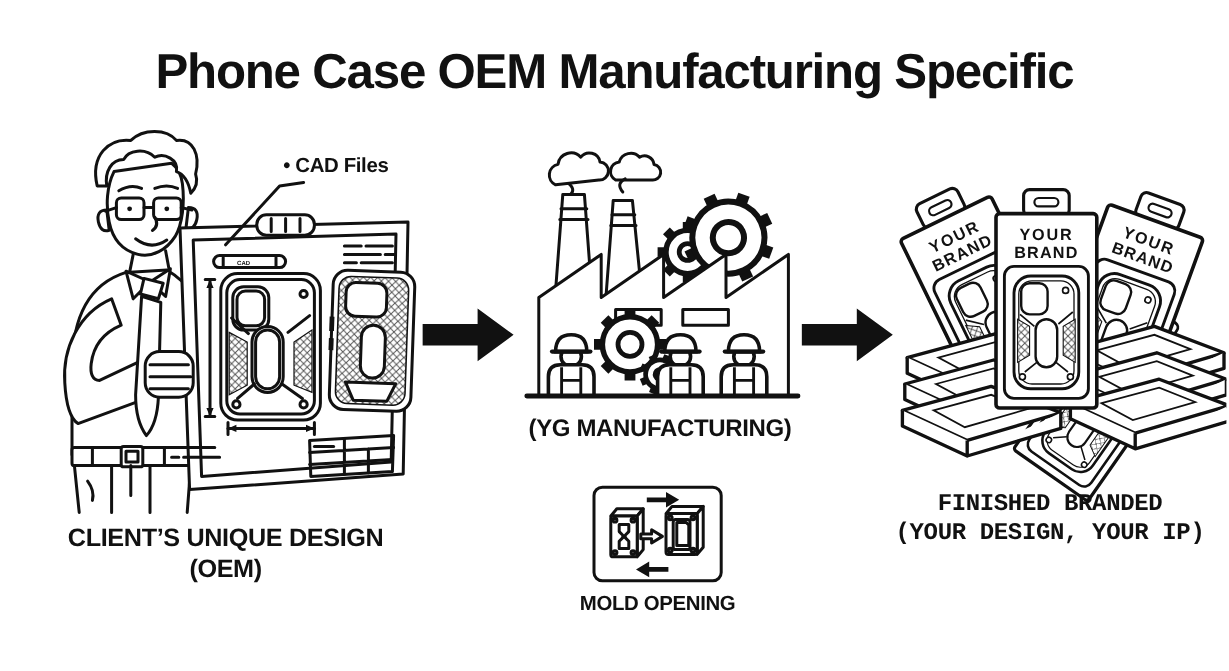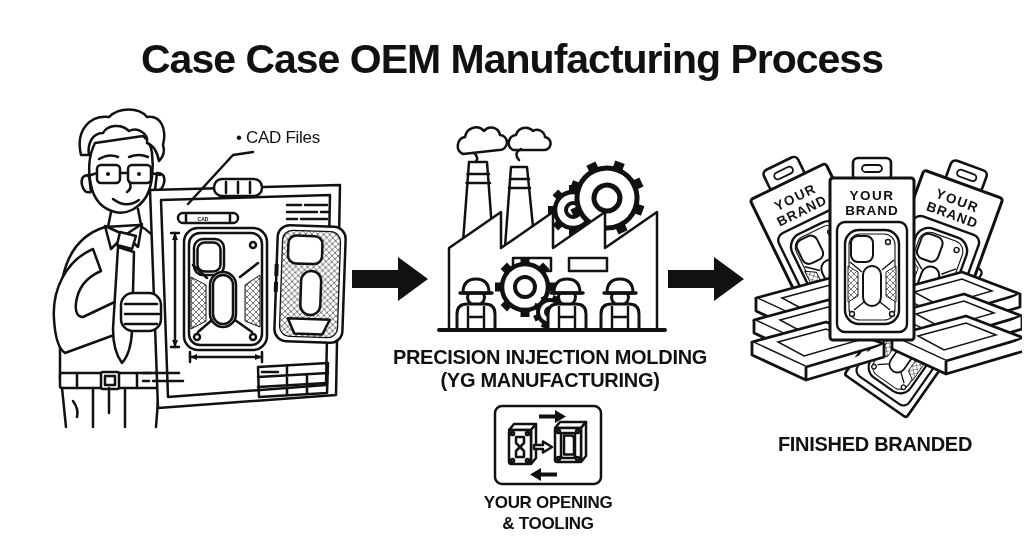--- a/index.html
+++ b/index.html
@@ -1,34 +1,34 @@
 <!DOCTYPE html>
 <html><head>
 <meta charset="utf-8">
 <style>
   html,body{margin:0;padding:0;}
   body{width:1024px;height:559px;position:relative;background:#ffffff;overflow:hidden;
        font-family:"Liberation Sans","DejaVu Sans",sans-serif;color:#111;}
   .abs{position:absolute;}
   .title{left:0;top:36px;width:1024px;text-align:center;font-size:41px;font-weight:800;
          letter-spacing:-1px;white-space:nowrap;}
-  .callout{left:236px;top:126px;font-size:17px;font-weight:400;line-height:23px;letter-spacing:-0.3px;}
+  .callout{left:236px;top:126px;font-size:17px;font-weight:700;line-height:23px;letter-spacing:-0.3px;}
   .cap{text-align:center;font-weight:700;letter-spacing:-0.3px;}
   .cap-client{left:28px;top:436px;width:320px;font-size:21px;line-height:26px;}
   .cap-mold-main{left:390px;top:346px;width:320px;font-size:20px;line-height:23px;}
   .cap-mold-box{left:448px;top:492px;width:200px;font-size:17px;line-height:21px;}
-  .cap-product{left:725px;top:432px;width:300px;font-size:20px;line-height:24px;}
+  .cap-product{left:725px;top:409px;width:300px;font-size:20px;line-height:24px;font-family:Liberation Mono, monospace;}
   svg{display:block;}
   .ln{fill:none;stroke:#111;stroke-width:2.5;stroke-linecap:round;stroke-linejoin:round;}
   .fw{fill:#fff;stroke:#111;stroke-width:2.5;stroke-linecap:round;stroke-linejoin:round;}
 </style>
 </head>
 <body>
 
-<div class="abs title">Case Case OEM Manufacturing Process</div>
+<div class="abs title">Phone Case OEM Manufacturing Specific</div>
 
 <svg class="abs" style="left:25px;top:105px;" width="335" height="325" viewBox="0 0 335 325">
   <defs>
     <pattern id="xh1" width="6" height="6" patternUnits="userSpaceOnUse">
       <rect width="6" height="6" fill="#fff"></rect>
       <path d="M0,0 L6,6 M6,0 L0,6" stroke="#555" stroke-width="0.8"></path>
     </pattern>
   </defs>
 
   <g>
@@ -236,21 +236,20 @@
       <path d="M-8,-24 v24 M8,-24 v24 M-8,-13 h16" fill="none" stroke="#111" stroke-width="2.4"></path>
     </g>
   </defs>
   <use href="#wk" transform="translate(41,218)"></use>
   <use href="#wk" transform="translate(132,218)"></use>
   <use href="#wk" transform="translate(185,218)"></use>
   <path d="M4,218 H230" stroke="#111" stroke-width="4" stroke-linecap="round"></path>
 </svg>
 
 <div class="abs cap cap-mold-main">
-  <div>PRECISION INJECTION MOLDING</div>
   <div>(YG MANUFACTURING)</div>
 </div>
 
 <svg class="abs" style="left:493px;top:404px;" width="110" height="82" viewBox="0 0 110 82">
   <rect class="fw" x="2" y="2" width="106" height="78" rx="7" stroke-width="2.4"></rect>
 
   <path d="M46,10.5 h16 v-4.5 l11,6.5 l-11,6.5 v-4.5 h-16 Z" fill="#111"></path>
 
   <path d="M64,68.5 h-16 v-4.5 l-11,6.5 l11,6.5 v-4.5 h16 Z" fill="#111"></path>
 
@@ -274,22 +273,21 @@
     <circle cx="65.5" cy="27.5" r="1.6" class="ln" stroke-width="1.2"></circle>
     <circle cx="84.5" cy="27.5" r="1.6" class="ln" stroke-width="1.2"></circle>
     <circle cx="65.5" cy="54.5" r="1.6" class="ln" stroke-width="1.2"></circle>
     <circle cx="84.5" cy="54.5" r="1.6" class="ln" stroke-width="1.2"></circle>
     <rect class="ln" x="68" y="29" width="14" height="25" rx="2" stroke-width="1.8"></rect>
     <path class="ln" d="M71,31.5 h8 l2,2 v17 h-10 Z" stroke-width="1.2"></path>
   </g>
 </svg>
 
 <div class="abs cap cap-mold-box">
-  <div>YOUR OPENING</div>
-  <div>&amp; TOOLING</div>
+  <div>MOLD OPENING</div>
 </div>
 
 <svg class="abs" style="left:668px;top:254px;" width="78" height="50" viewBox="0 0 78 50">
   <path d="M0,16 H46 V3 L76,25 L46,47 V34 H0 Z" fill="#111"></path>
 </svg>
 
 <svg class="abs" style="left:742px;top:148px;" width="280" height="274" viewBox="0 0 280 274">
   <defs>
     <pattern id="xh2" width="6" height="6" patternUnits="userSpaceOnUse">
       <rect width="6" height="6" fill="#fff"></rect>
@@ -349,16 +347,19 @@
 
   <g transform="translate(88,30)">
     <use href="#pkg"></use>
     <text x="42" y="22" font-size="13.5" font-weight="bold" letter-spacing="1.5" text-anchor="middle" fill="#111">YOUR</text>
     <text x="42" y="37" font-size="13.5" font-weight="bold" letter-spacing="1" text-anchor="middle" fill="#111">BRAND</text>
   </g>
 </svg>
 
 <div class="abs cap cap-product">
   <div>FINISHED BRANDED</div>
+  <div>(YOUR DESIGN, YOUR IP)</div>
 </div>
 
 <div class="abs cap cap-client">
+  <div>CLIENT’S UNIQUE DESIGN</div>
+  <div>(OEM)</div>
 </div>
 
 </body></html>

